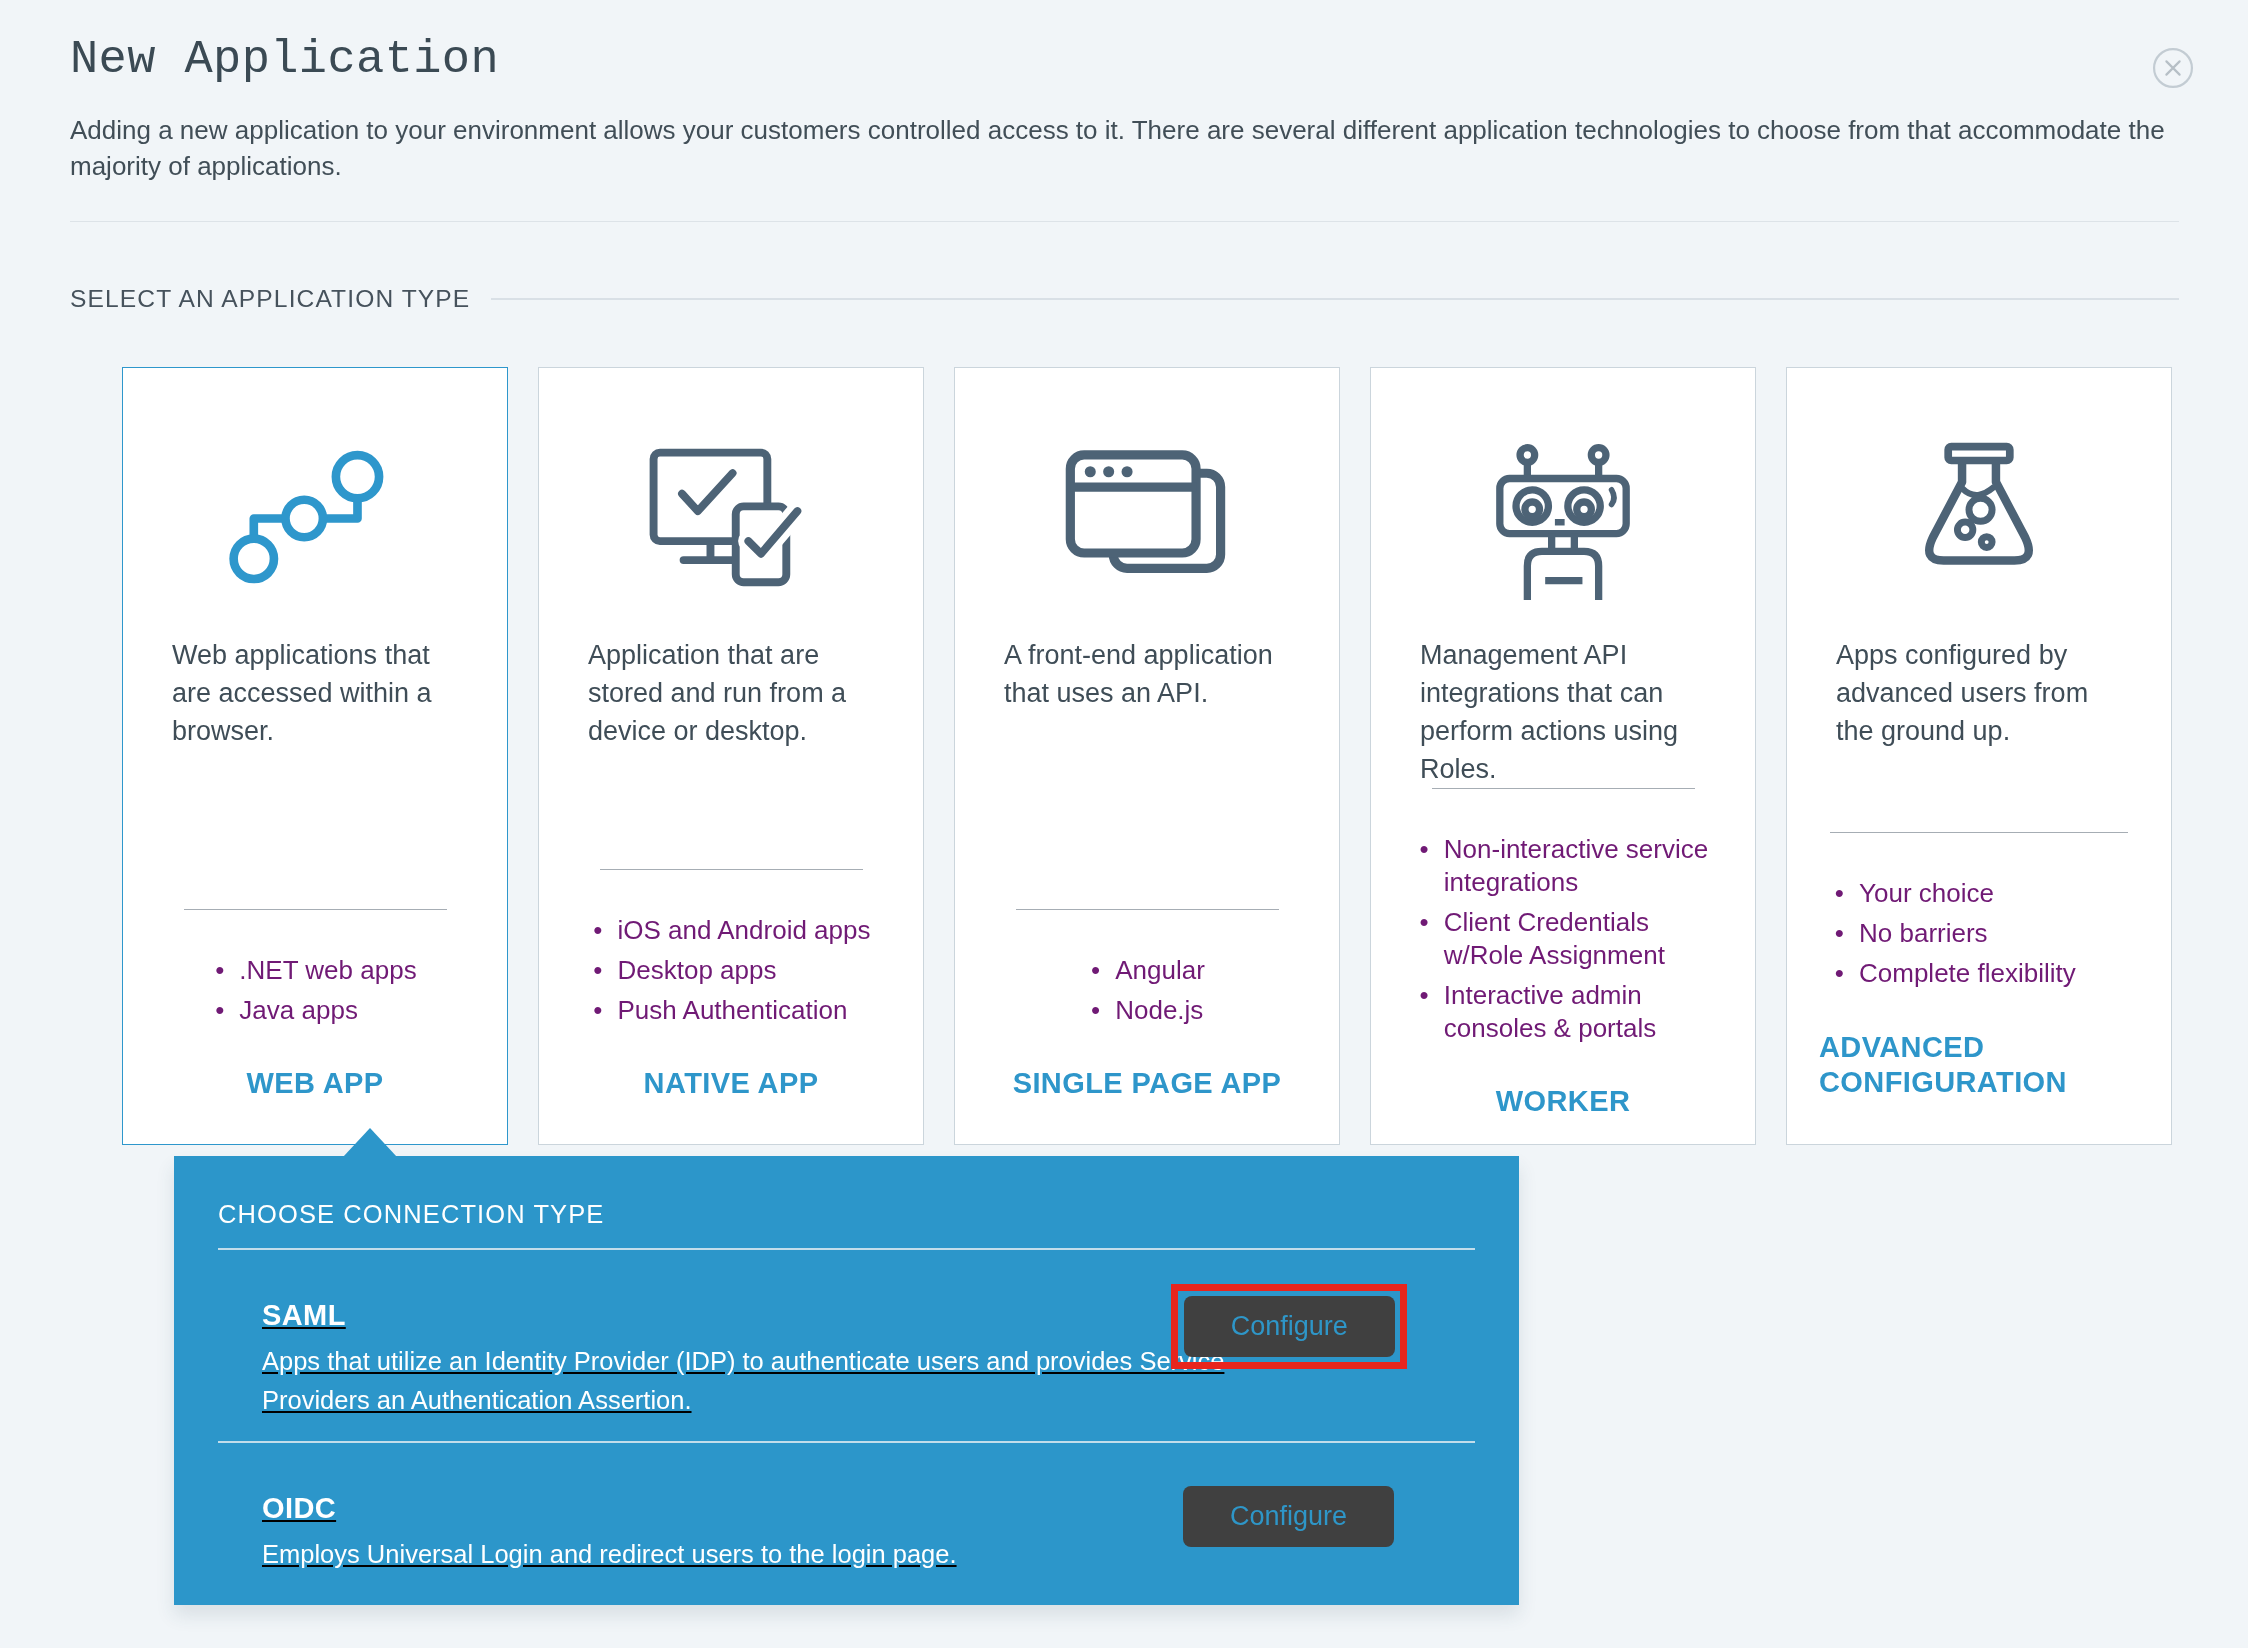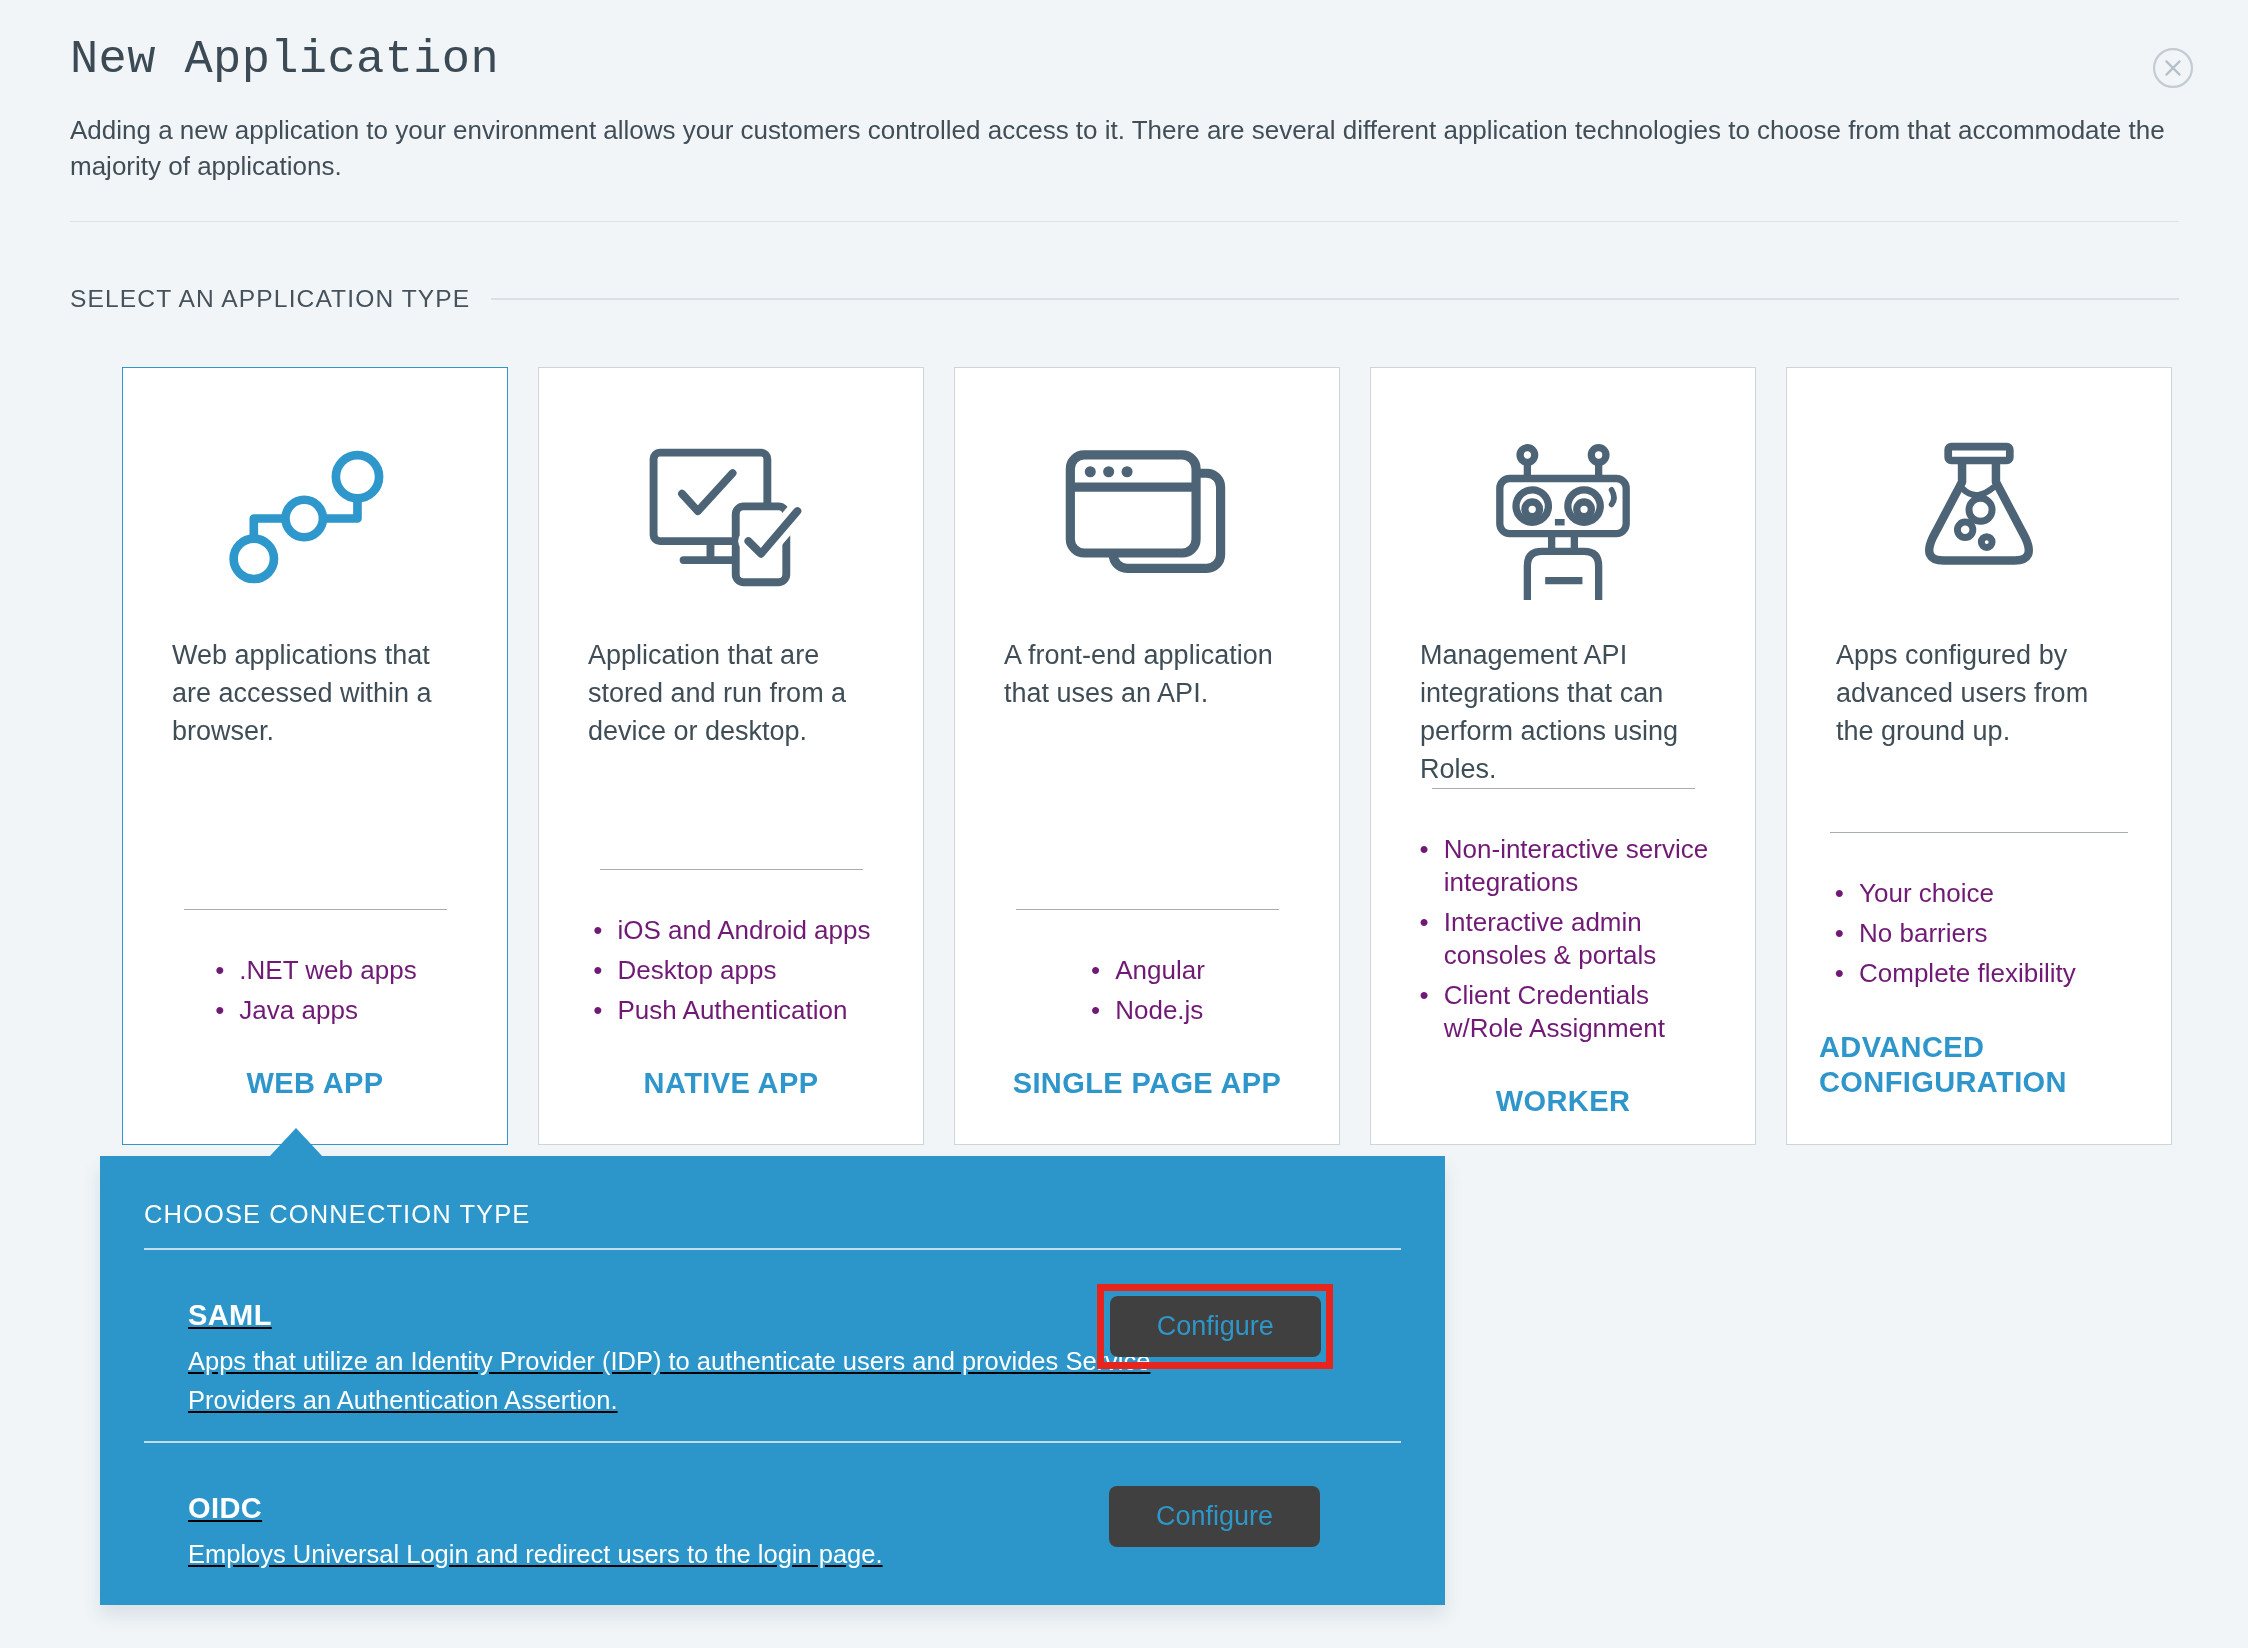--- a/index.html
+++ b/index.html
@@ -56,21 +56,21 @@
   .card-bullets li::before{content:"\2022";position:absolute;left:1.8px;top:0;}
   .card-label{
     margin:40px 0 44px;font-size:29px;font-weight:700;color:#2e96ca;
     letter-spacing:0.4px;text-align:center;cursor:pointer;
   }
   
   .card--left .card-divider{width:298px;}
   .card--left .card-bullets{margin-left:46px;align-self:flex-start;}
   .card--left .card-label{align-self:flex-start;margin-left:32px;text-align:left;line-height:35px;}
   
-  .panel-wrap{position:relative;margin-left:30px;margin-top:10.5px;width:1552px;}
+  .panel-wrap{position:relative;margin-left:104px;margin-top:10.5px;width:1552px;}
   .notch{
     position:absolute;top:-28px;left:169px;width:0;height:0;
     border-left:27px solid transparent;border-right:27px solid transparent;
     border-bottom:29px solid #2c96ca;
   }
   .panel{
     width:1345px;height:449px;box-sizing:border-box;background:#2c96ca;
     padding:0 44px;box-shadow:0 10.5px 17.6px rgba(40,70,90,.12);
   }
   .panel-header{
@@ -195,24 +195,24 @@
           <line x1="57" y1="59" x2="57" y2="70" stroke="#4d6376" stroke-width="4.5"></line>
           <path d="M28,100 L28,79 Q28,70 37,70 L63,70 Q72,70 72,79 L72,100" stroke="#4d6376" stroke-width="4.5"></path>
           <line x1="39" y1="88" x2="62" y2="88" stroke="#4d6376" stroke-width="4.5"></line>
         </svg>
       </div>
       <p class="card-desc">Management API integrations that can perform actions using Roles.</p>
       <div class="card-divider"></div>
       <ul class="card-bullets">
         <li>Non-interactive service
 integrations</li>
+        <li>Client Credentials
+w/Role Assignment</li>
         <li>Interactive admin
 consoles &amp; portals</li>
-        <li>Client Credentials
-w/Role Assignment</li>
       </ul>
       <div class="card-label">WORKER</div>
     </div>
 
     <div class="card card--left">
       <div class="card-icon">
         <svg width="154" height="158" viewBox="0 0 100 100" fill="none">
           <path d="M39,12 L39,26 L20,62 Q13,77 27,77 L73,77 Q87,77 80,62 L61,26 L61,12" fill="#ffffff" stroke="#4d6376" stroke-width="5.5" stroke-linejoin="round"></path>
           <rect x="30" y="3" width="40" height="9" rx="2" fill="#ffffff" stroke="#4d6376" stroke-width="5"></rect>
           <path d="M39,30 C46,37 53,35 60,29" stroke="#4d6376" stroke-width="4"></path>

